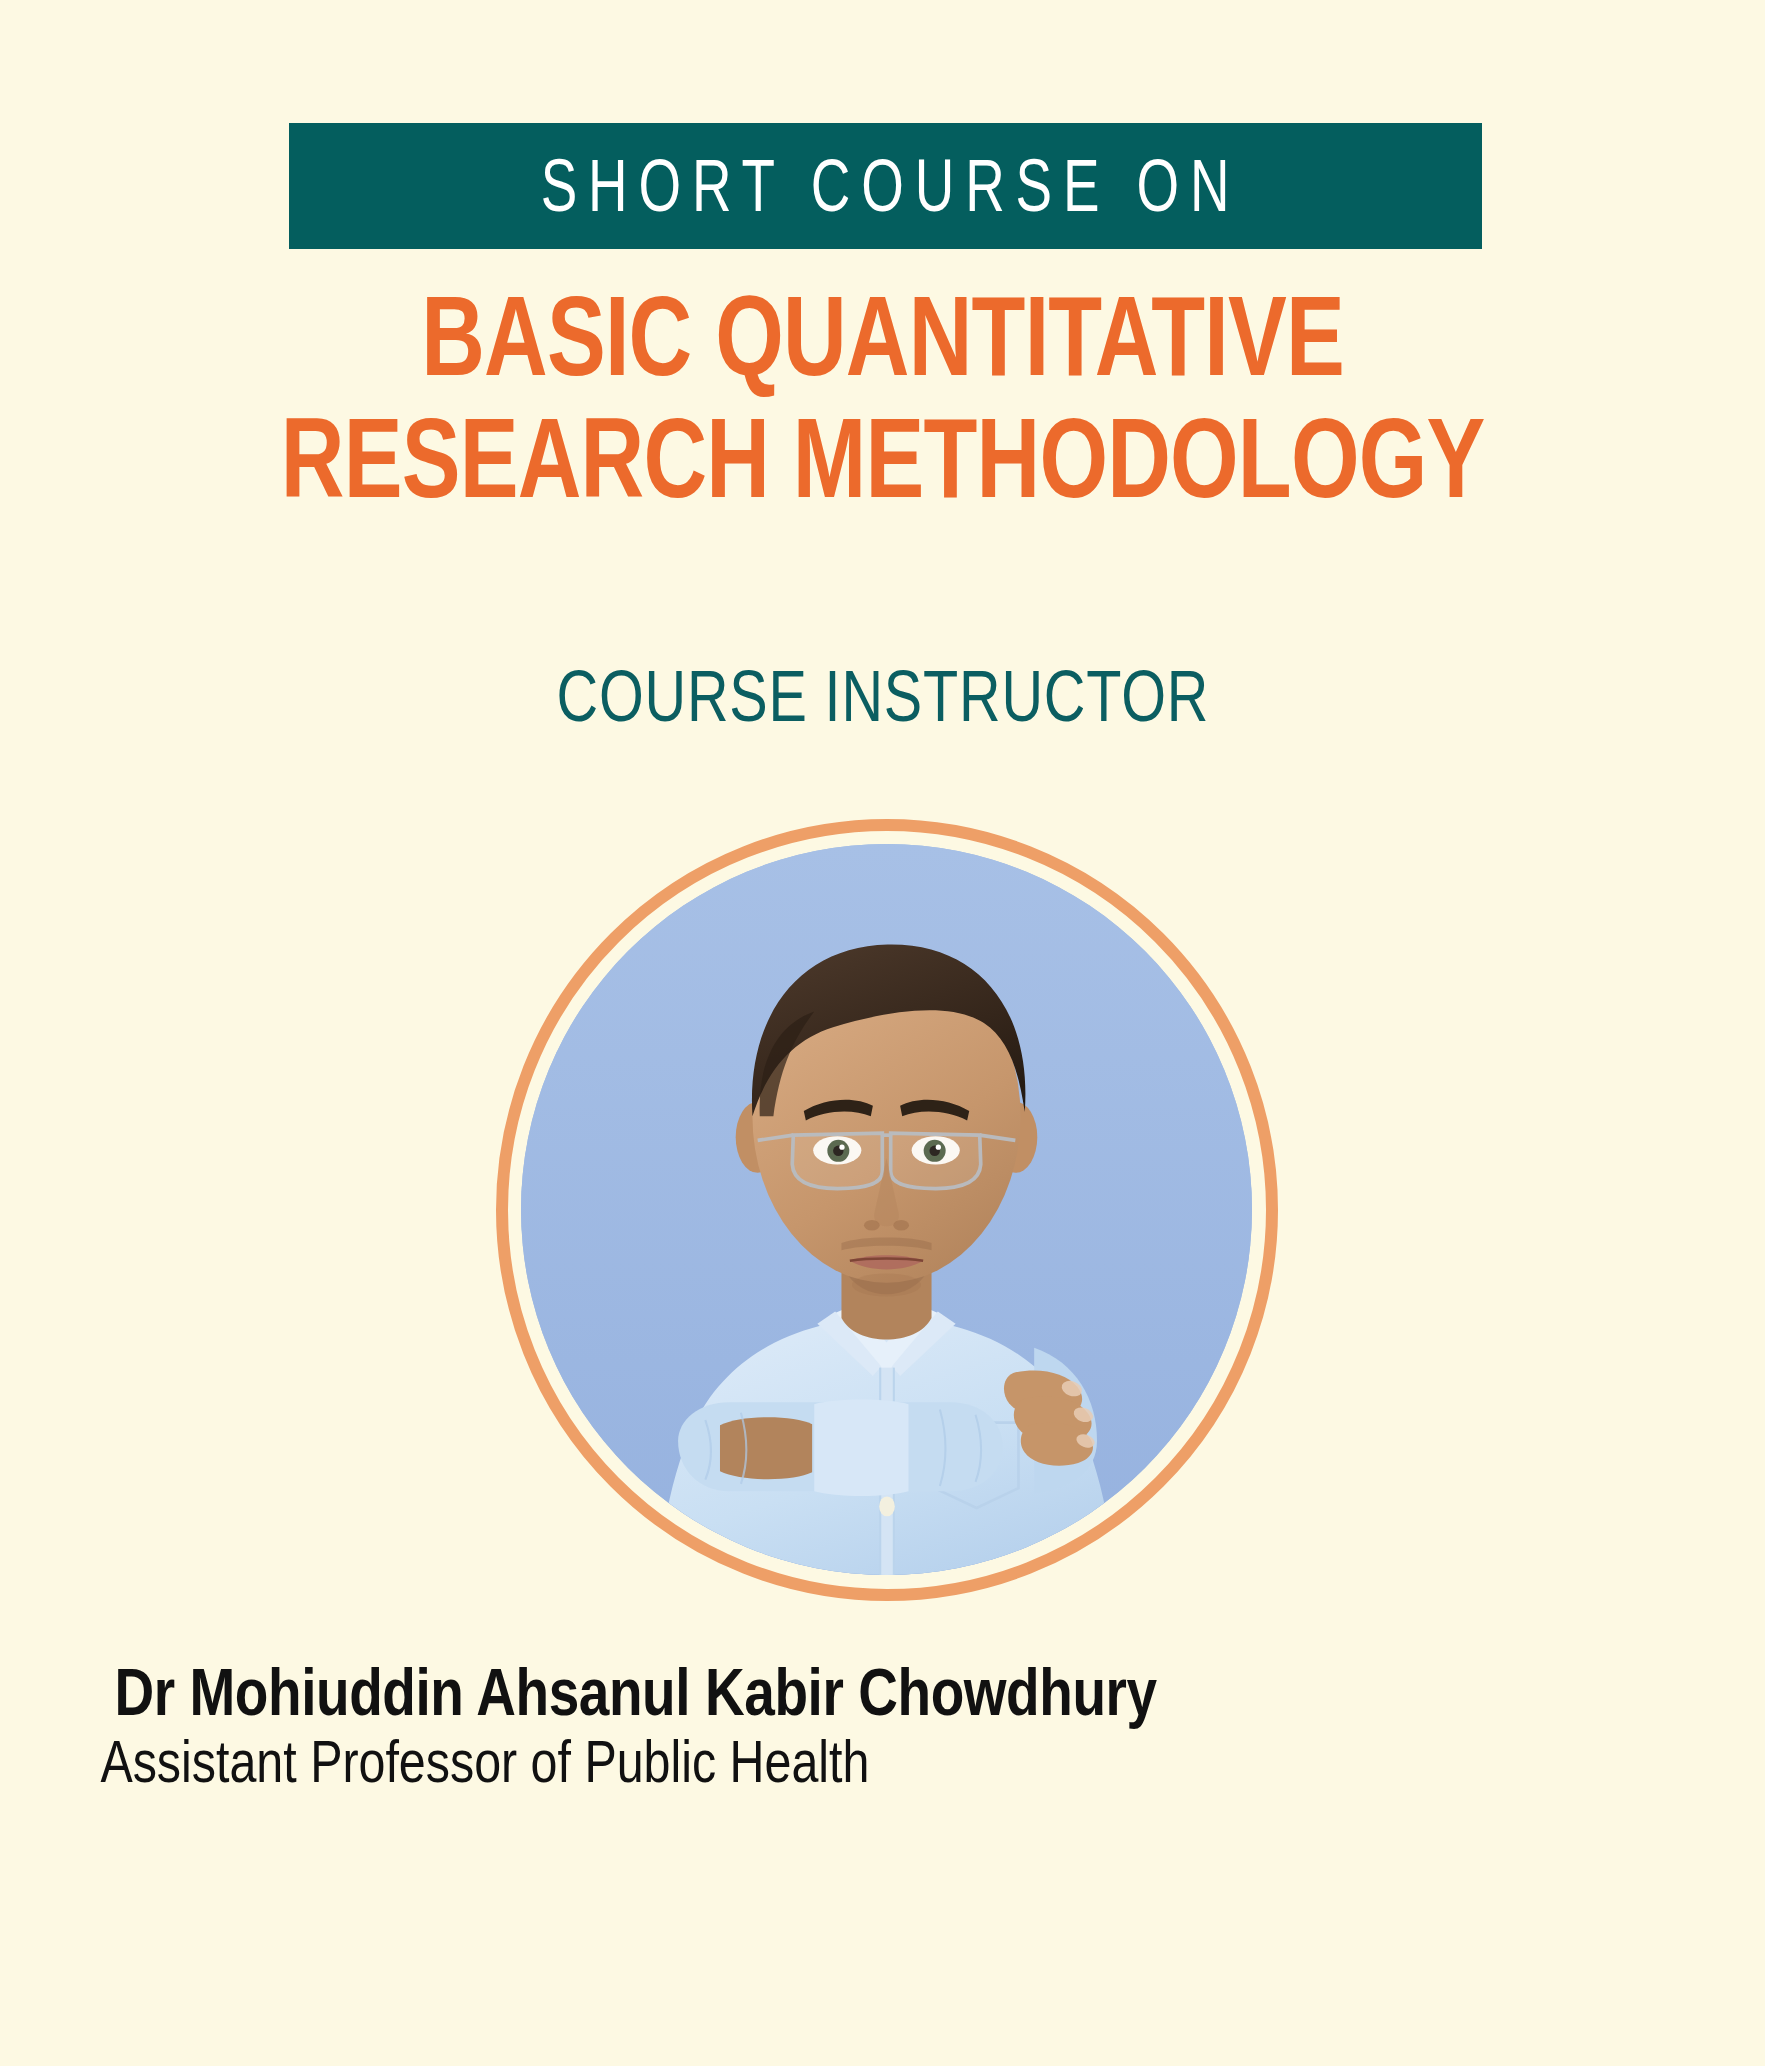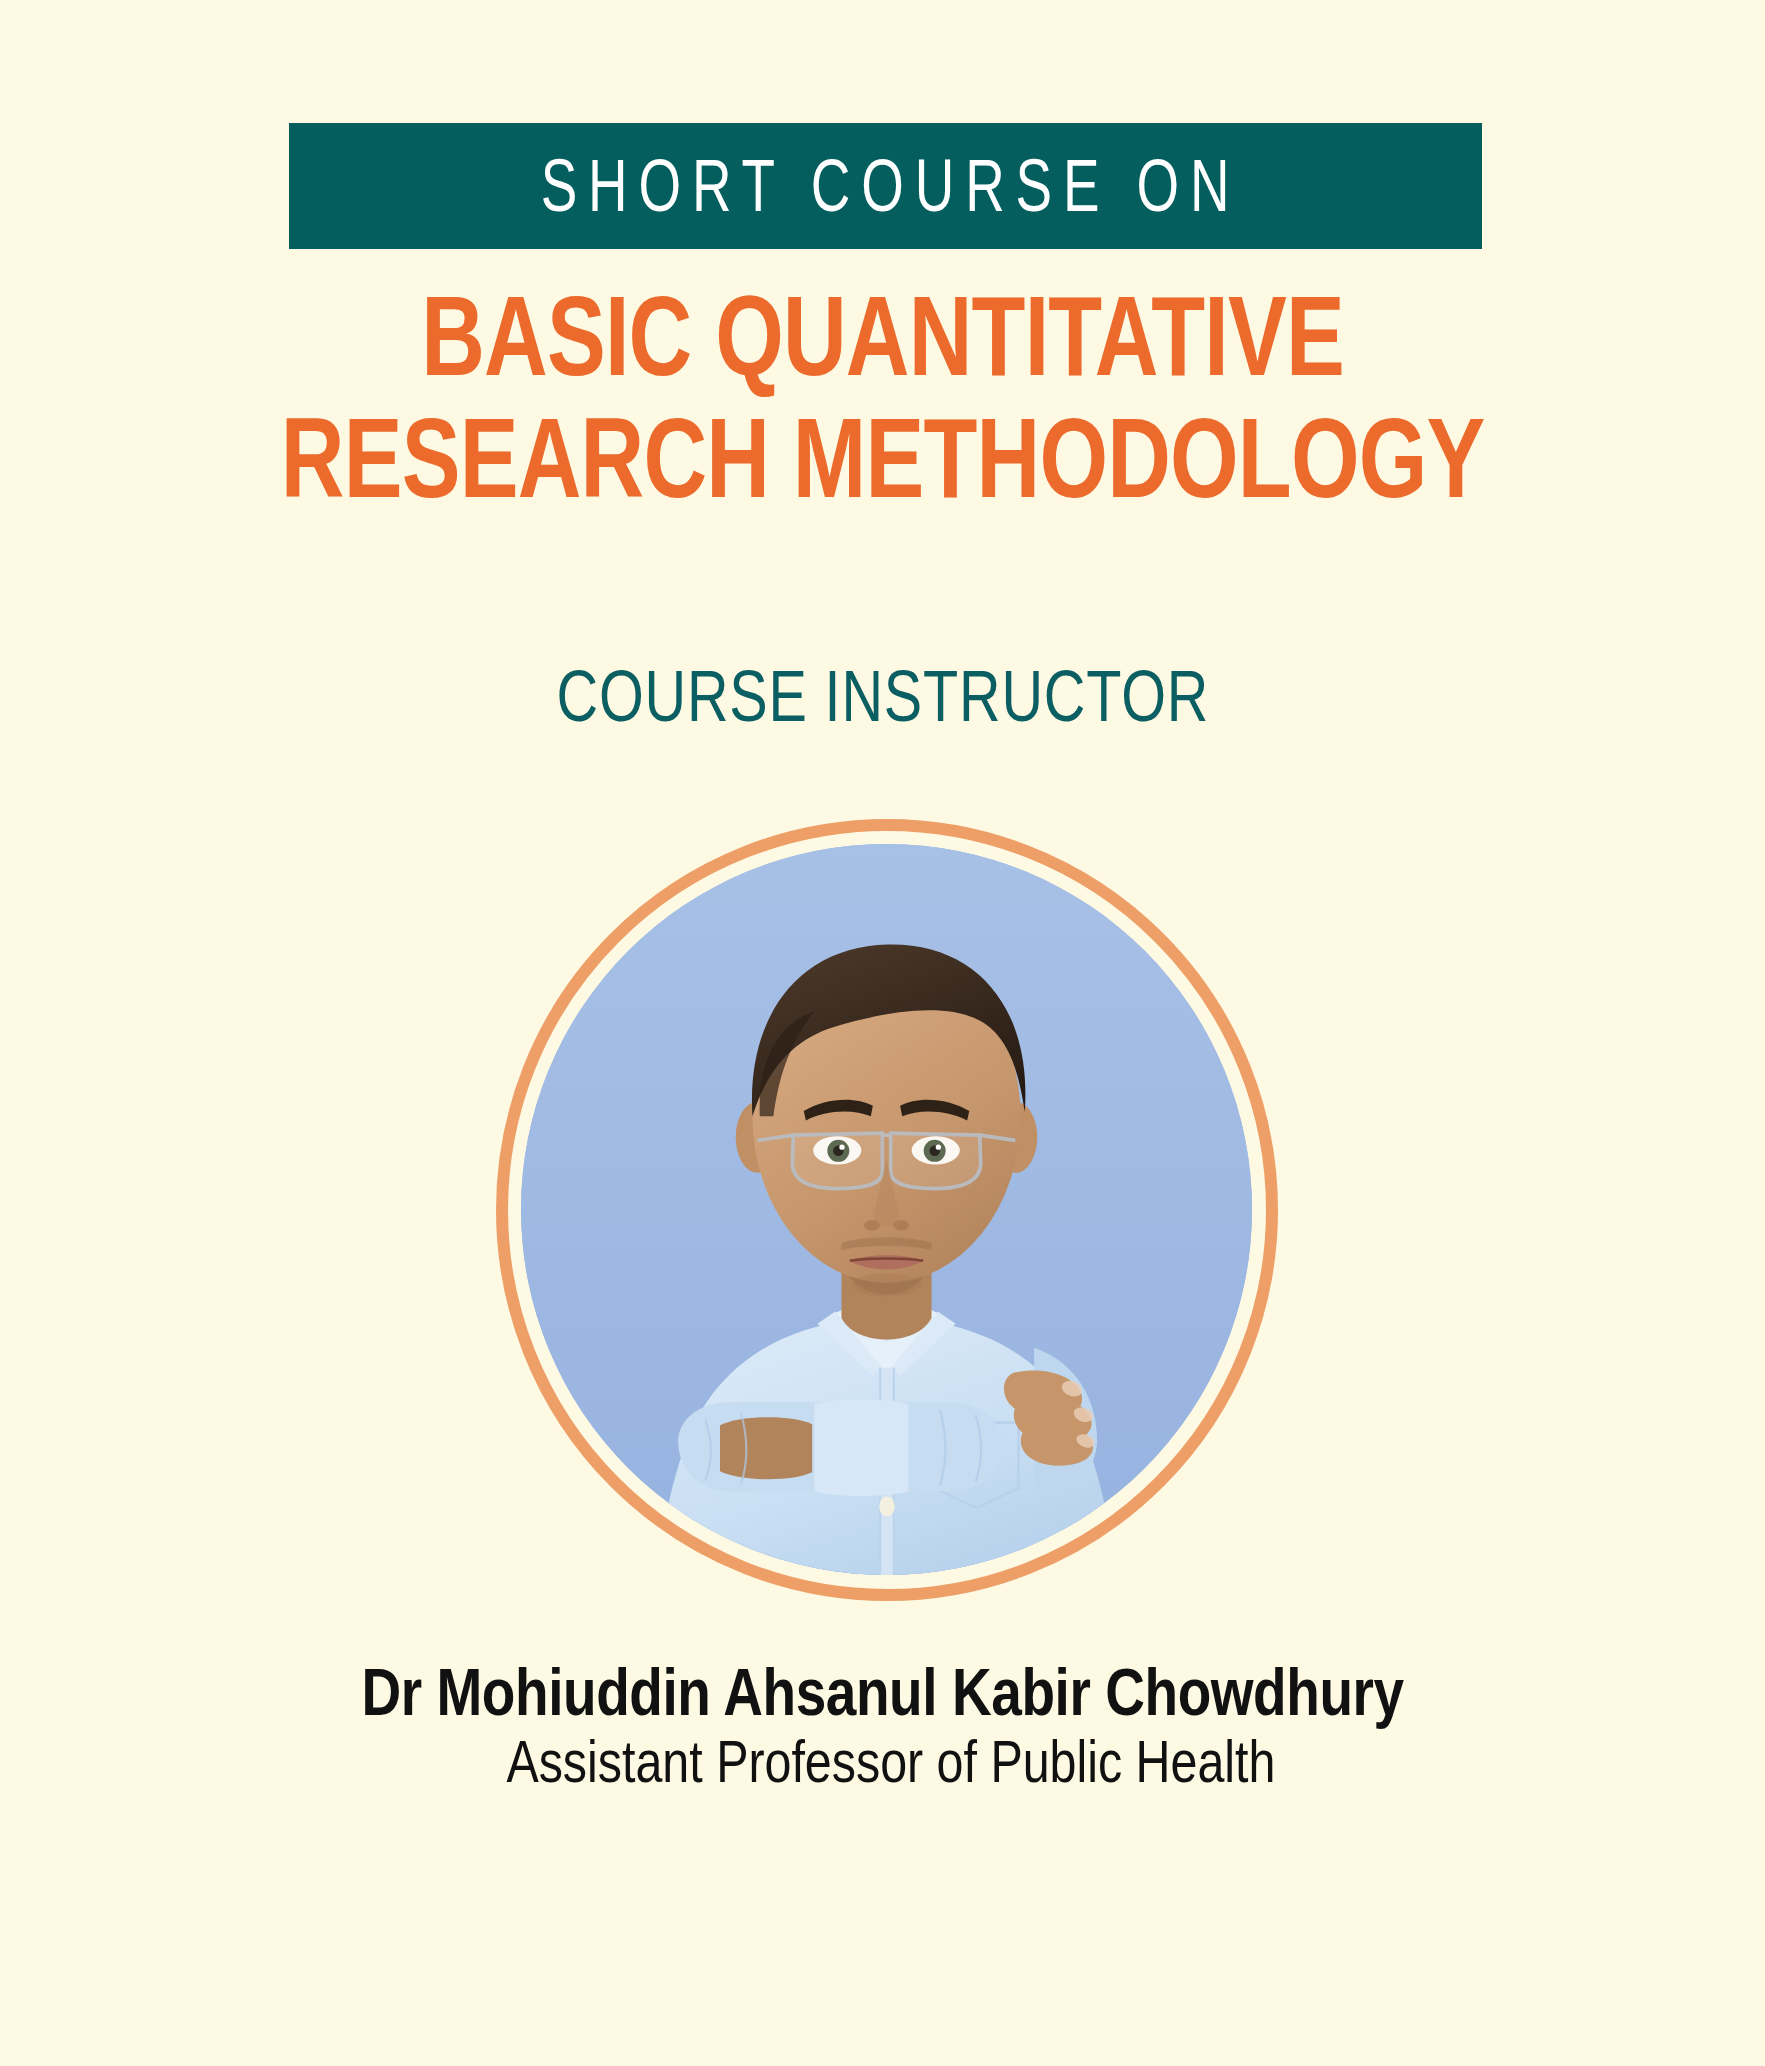--- a/index.html
+++ b/index.html
@@ -121,21 +121,20 @@
     width: 100%;
     height: 100%;
   }
 
   
   .credits {
     position: absolute;
     left: 0;
     top: 1655px;
     width: 1765px;
-    text-align: center;
   }
   .credit-name {
     display: block;
     color: #111111;
     font-family: "Liberation Sans", sans-serif;
     font-weight: 700;
     font-size: 67px;
     line-height: 74px;
     letter-spacing: -0.5px;
     white-space: nowrap;

